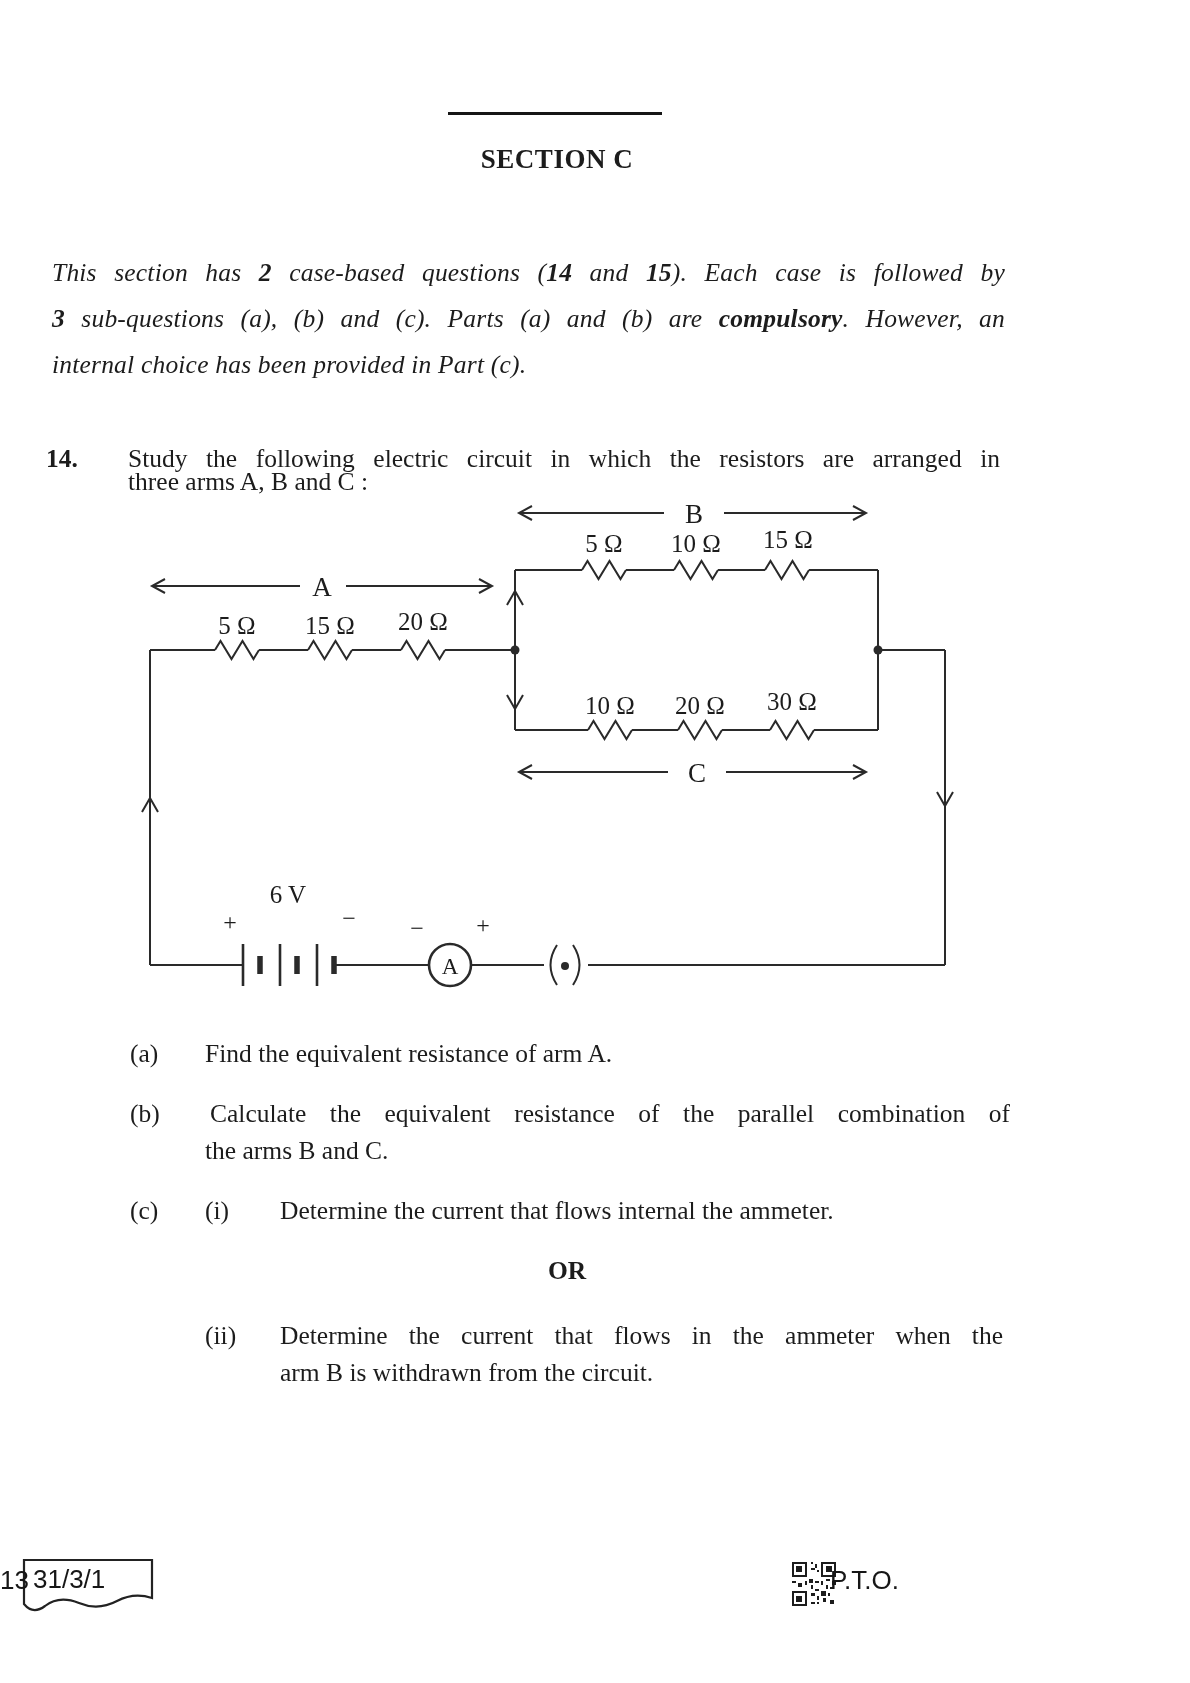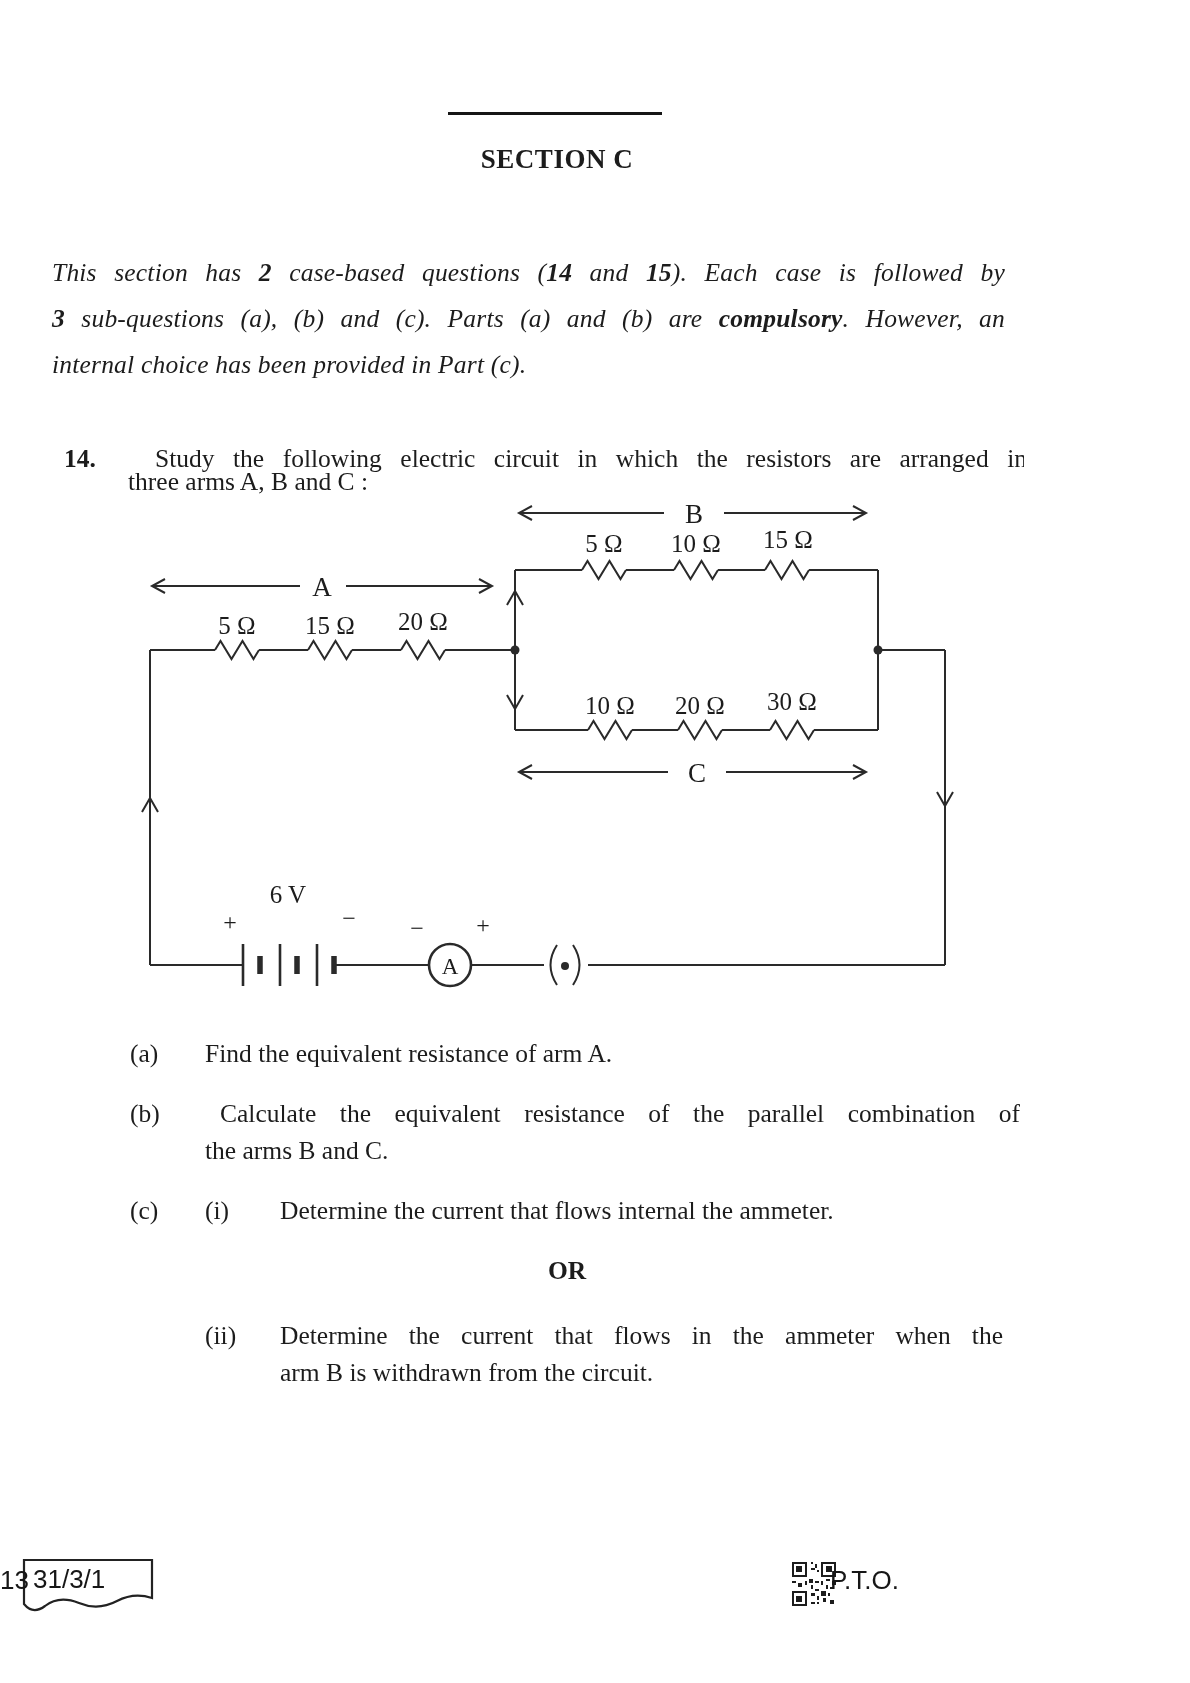--- a/index.html
+++ b/index.html
@@ -27,22 +27,22 @@
 
 <div class="page">
 
   <div class="rule" style="left:448px;top:112px;width:214px;height:3px;"></div>
   <div class="abs title" style="left:157px;top:144px;width:800px;text-align:center;">SECTION C</div>
 
   <div class="abs intro-line just" style="left:52px;top:258px;width:953px;"><span>This section has </span><span class="b">2</span><span> case-based questions (</span><span class="b">14</span><span> and </span><span class="b">15</span><span>). Each case is followed by</span></div>
   <div class="abs intro-line just" style="left:52px;top:304px;width:953px;"><span class="b">3</span><span> sub-questions (a), (b) and (c). Parts (a) and (b) are </span><span class="b">compulsory</span><span>. However, an</span></div>
   <div class="abs intro-line" style="left:52px;top:350px;width:953px;"><span>internal choice has been provided in Part (c).</span></div>
 
-  <div class="abs qtext b" style="left:64px;top:440px;">14.</div>
-  <div class="abs qjust" style="left:128px;top:440px;width:872px;white-space:normal;margin-left:27px;">Study the following electric circuit in which the resistors are arranged in</div>
+  <div class="abs qtext b" style="left:46px;top:440px;">14.</div>
+  <div class="abs qjust" style="left:128px;top:440px;width:872px;white-space:normal;">Study the following electric circuit in which the resistors are arranged in</div>
   <div class="abs qtext" style="left:128px;top:463px;">three arms A, B and C :</div>
 
   <svg class="abs" style="left:0;top:495px;width:1190px;height:515px;" viewBox="0 495 1190 515">
 
     <g>
       <path class="w" d="M532 506 L519 513 L532 520"></path>
       <line class="w" x1="519" y1="513" x2="664" y2="513"></line>
       <line class="w" x1="724" y1="513" x2="866" y2="513"></line>
       <path class="w" d="M853 506 L866 513 L853 520"></path>
       <text class="ctext" x="694" y="523" font-size="27" text-anchor="middle">B</text>
@@ -154,21 +154,21 @@
 
       <line class="w" x1="588" y1="965" x2="945" y2="965"></line>
     </g>
   </svg>
 
   <div class="abs qtext" style="left:130px;top:1035px;">(a)</div>
   <div class="abs qtext" style="left:205px;top:1035px;">Find the equivalent resistance of arm A.</div>
   <div class="mark" style="left:1008px;top:1035px;">1</div>
 
   <div class="abs qtext" style="left:130px;top:1095px;">(b)</div>
-  <div class="abs qjust" style="left:220px;top:1095px;width:800px;">Calculate the equivalent resistance of the parallel combination of</div>
+  <div class="abs qjust" style="left:210px;top:1095px;width:800px;">Calculate the equivalent resistance of the parallel combination of</div>
   <div class="abs qtext" style="left:205px;top:1132px;">the arms B and C.</div>
   <div class="mark" style="left:1008px;top:1132px;">1</div>
 
   <div class="abs qtext" style="left:130px;top:1192px;">(c)</div>
   <div class="abs qtext" style="left:205px;top:1192px;">(i)</div>
   <div class="abs qtext" style="left:280px;top:1192px;">Determine the current that flows internal the ammeter.</div>
   <div class="mark" style="left:1008px;top:1192px;">2</div>
 
   <div class="abs qtext b" style="left:0;top:1252px;width:1134px;text-align:center;white-space:normal;">OR</div>
 

